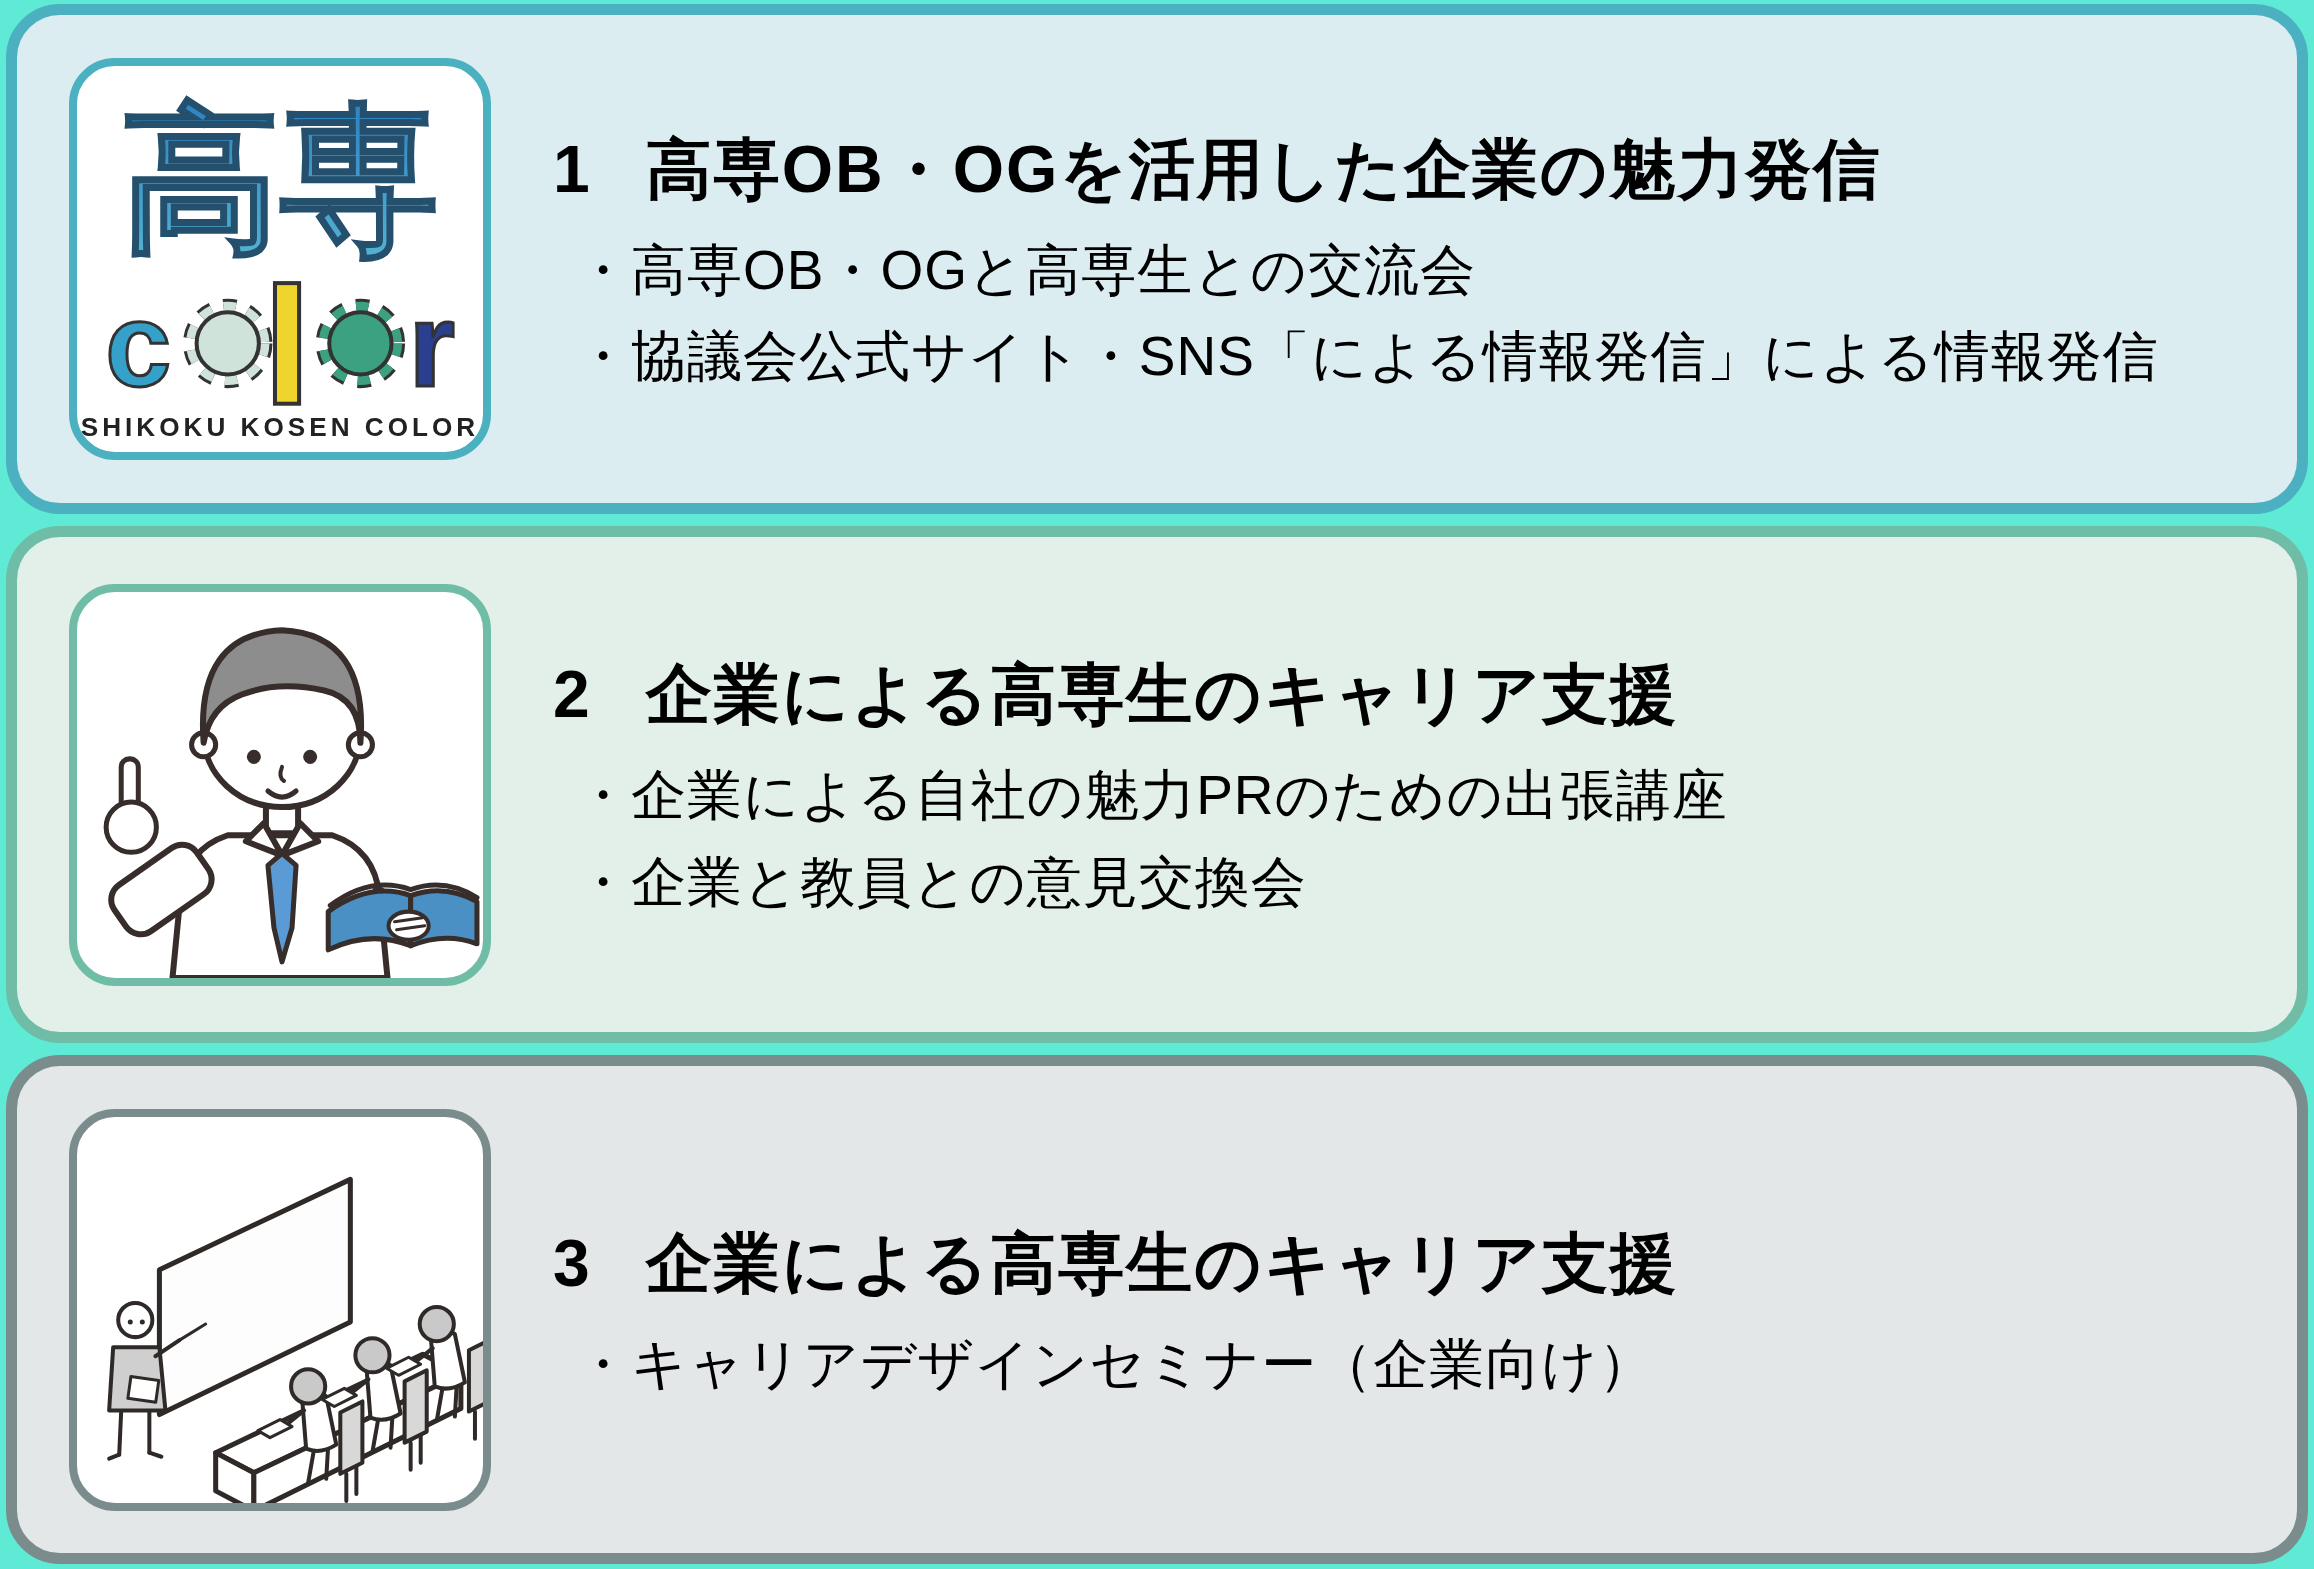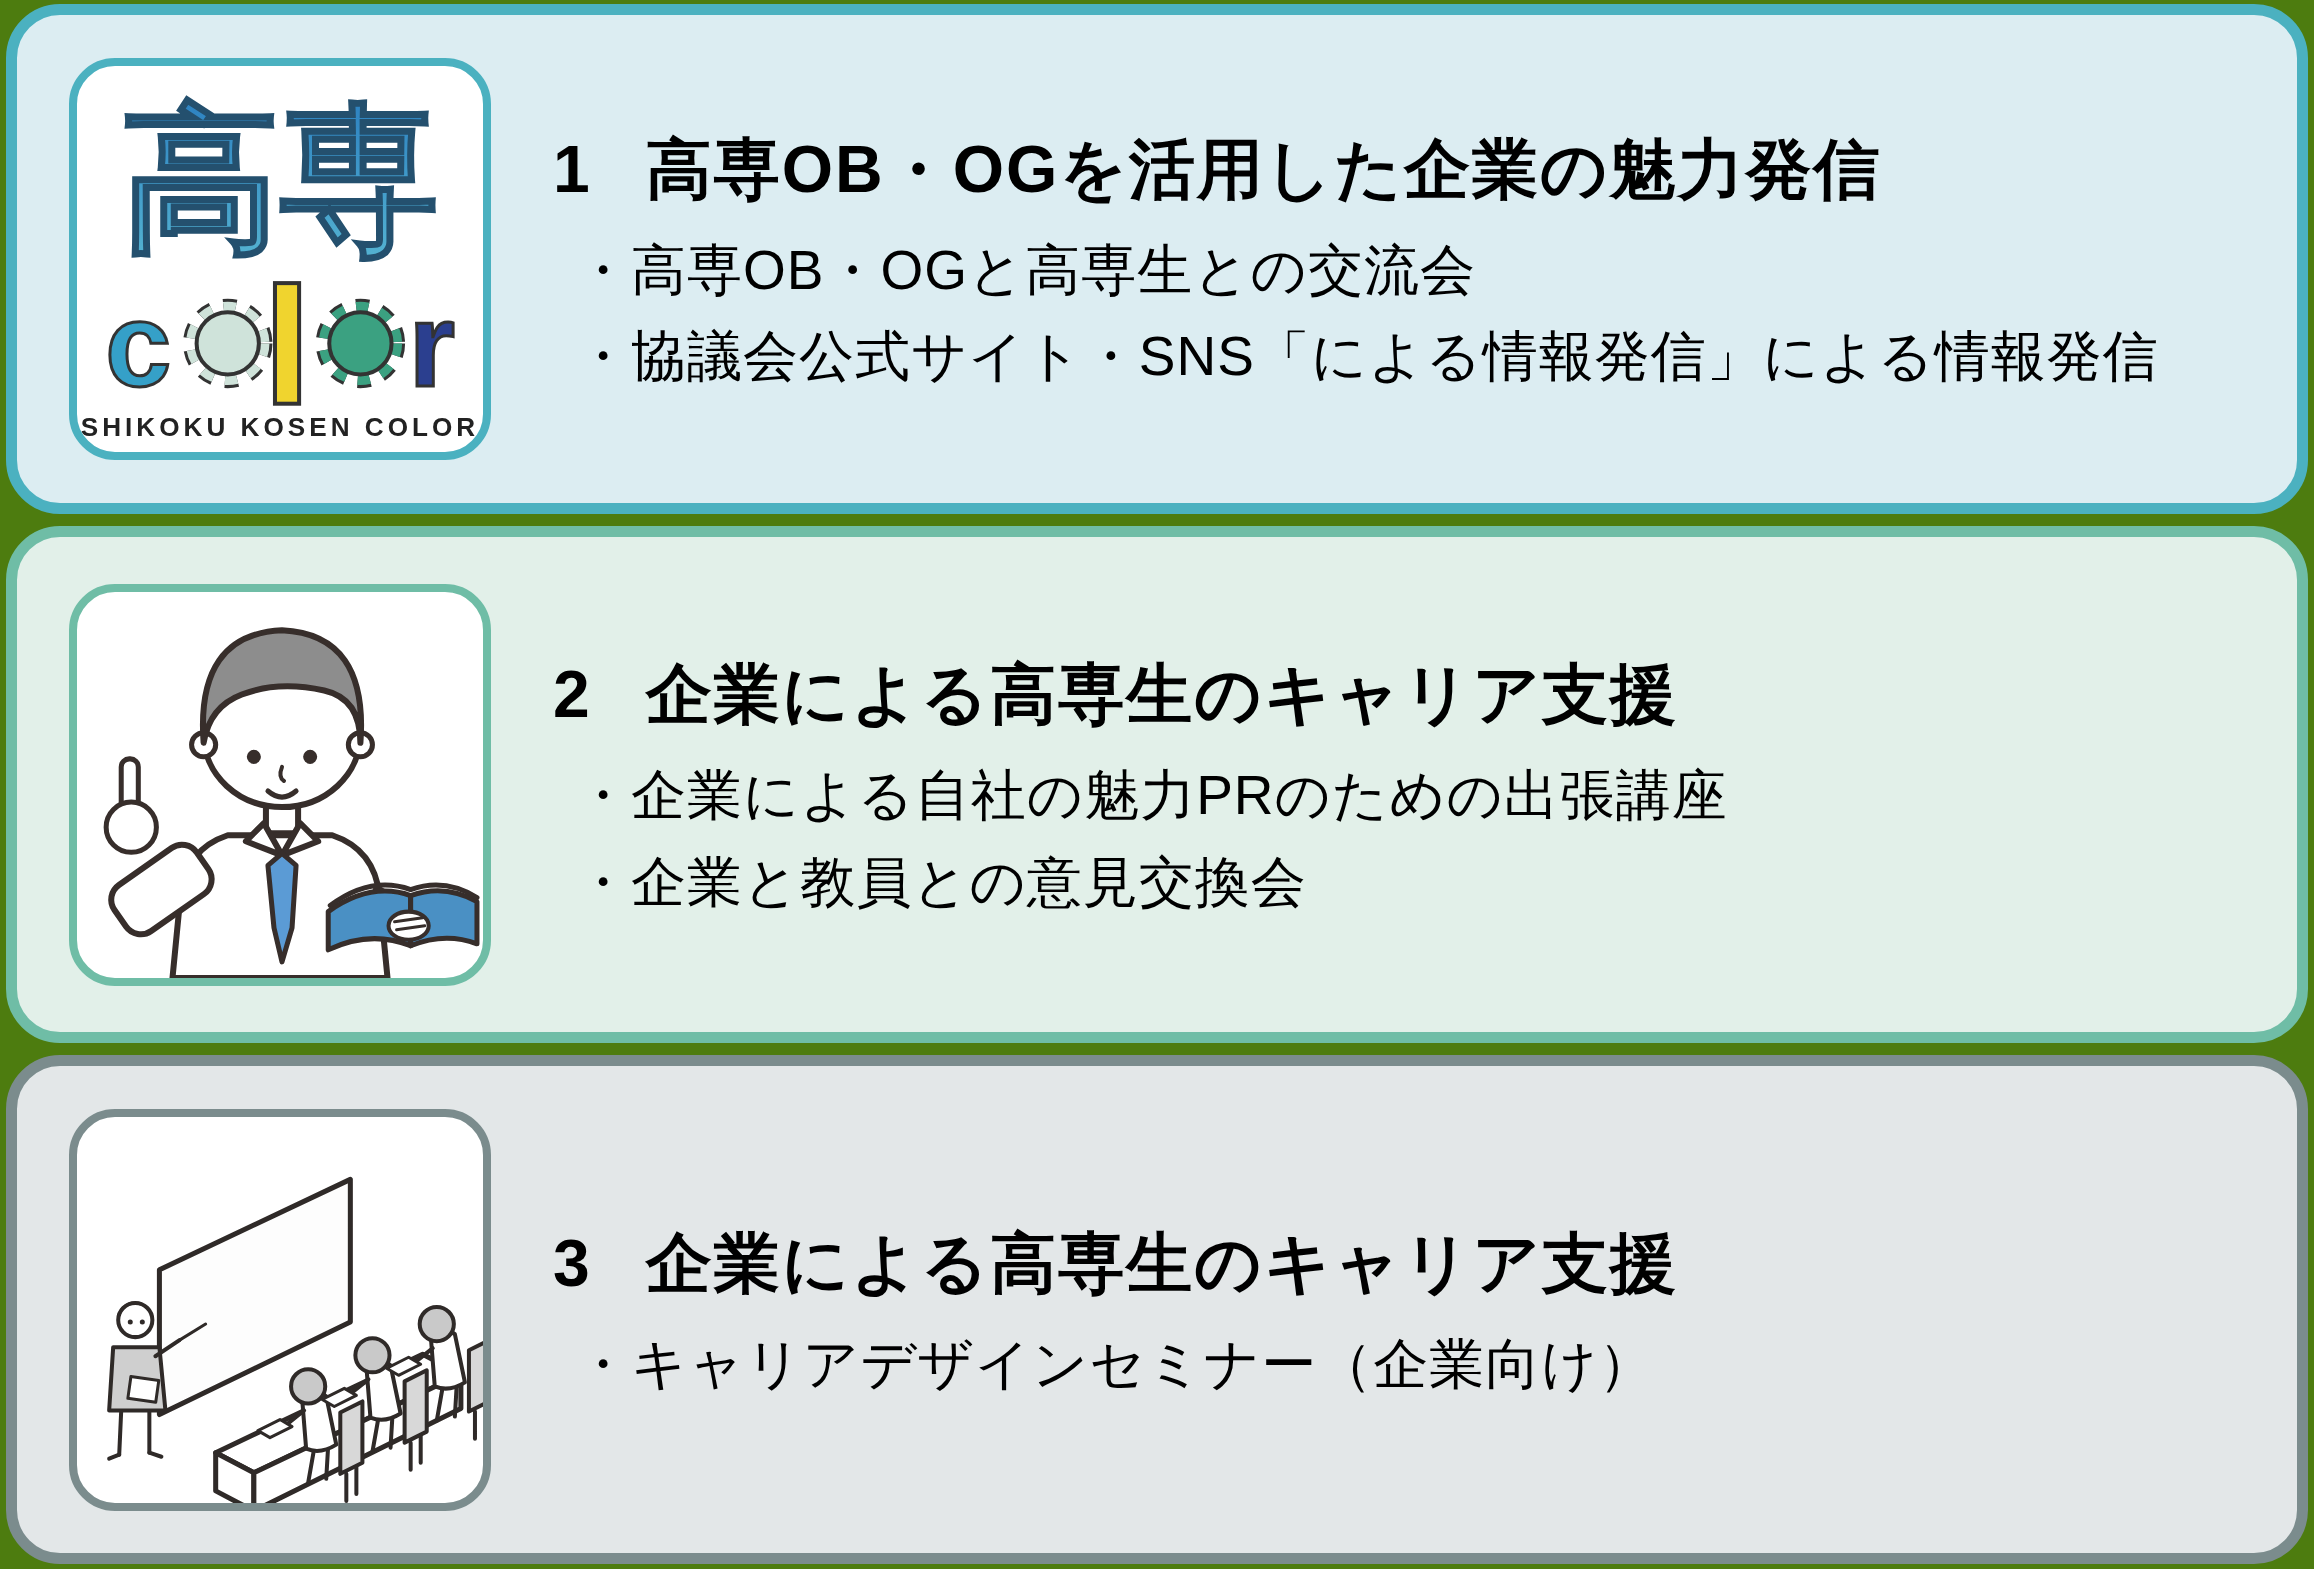--- a/index.html
+++ b/index.html
@@ -1,16 +1,16 @@
 <!DOCTYPE html>
 <html><head>
 <meta charset="utf-8">
 <style>
   html,body{margin:0;padding:0;background:#000;}
-  .stage{position:relative;width:2314px;height:1569px;background:#4d7c0f;overflow:hidden;
+  .stage{position:relative;width:2314px;height:1569px;background:#5eead4;overflow:hidden;
          font-family:"Liberation Sans","DejaVu Sans",sans-serif;}
 
   .box{position:absolute;left:6px;width:2302px;box-sizing:border-box;
        border-radius:54px;border:11px solid #888;display:flex;align-items:center;
        padding:0 46px 0 52px;}
   .box[data-section="0"]{top:4px;height:510px;}
   .box[data-section="1"]{top:526px;height:517px;}
   .box[data-section="2"]{top:1055px;height:509px;}
 
   .card{flex:0 0 auto;width:422px;height:402px;background:#fff;border:8px solid #888;

